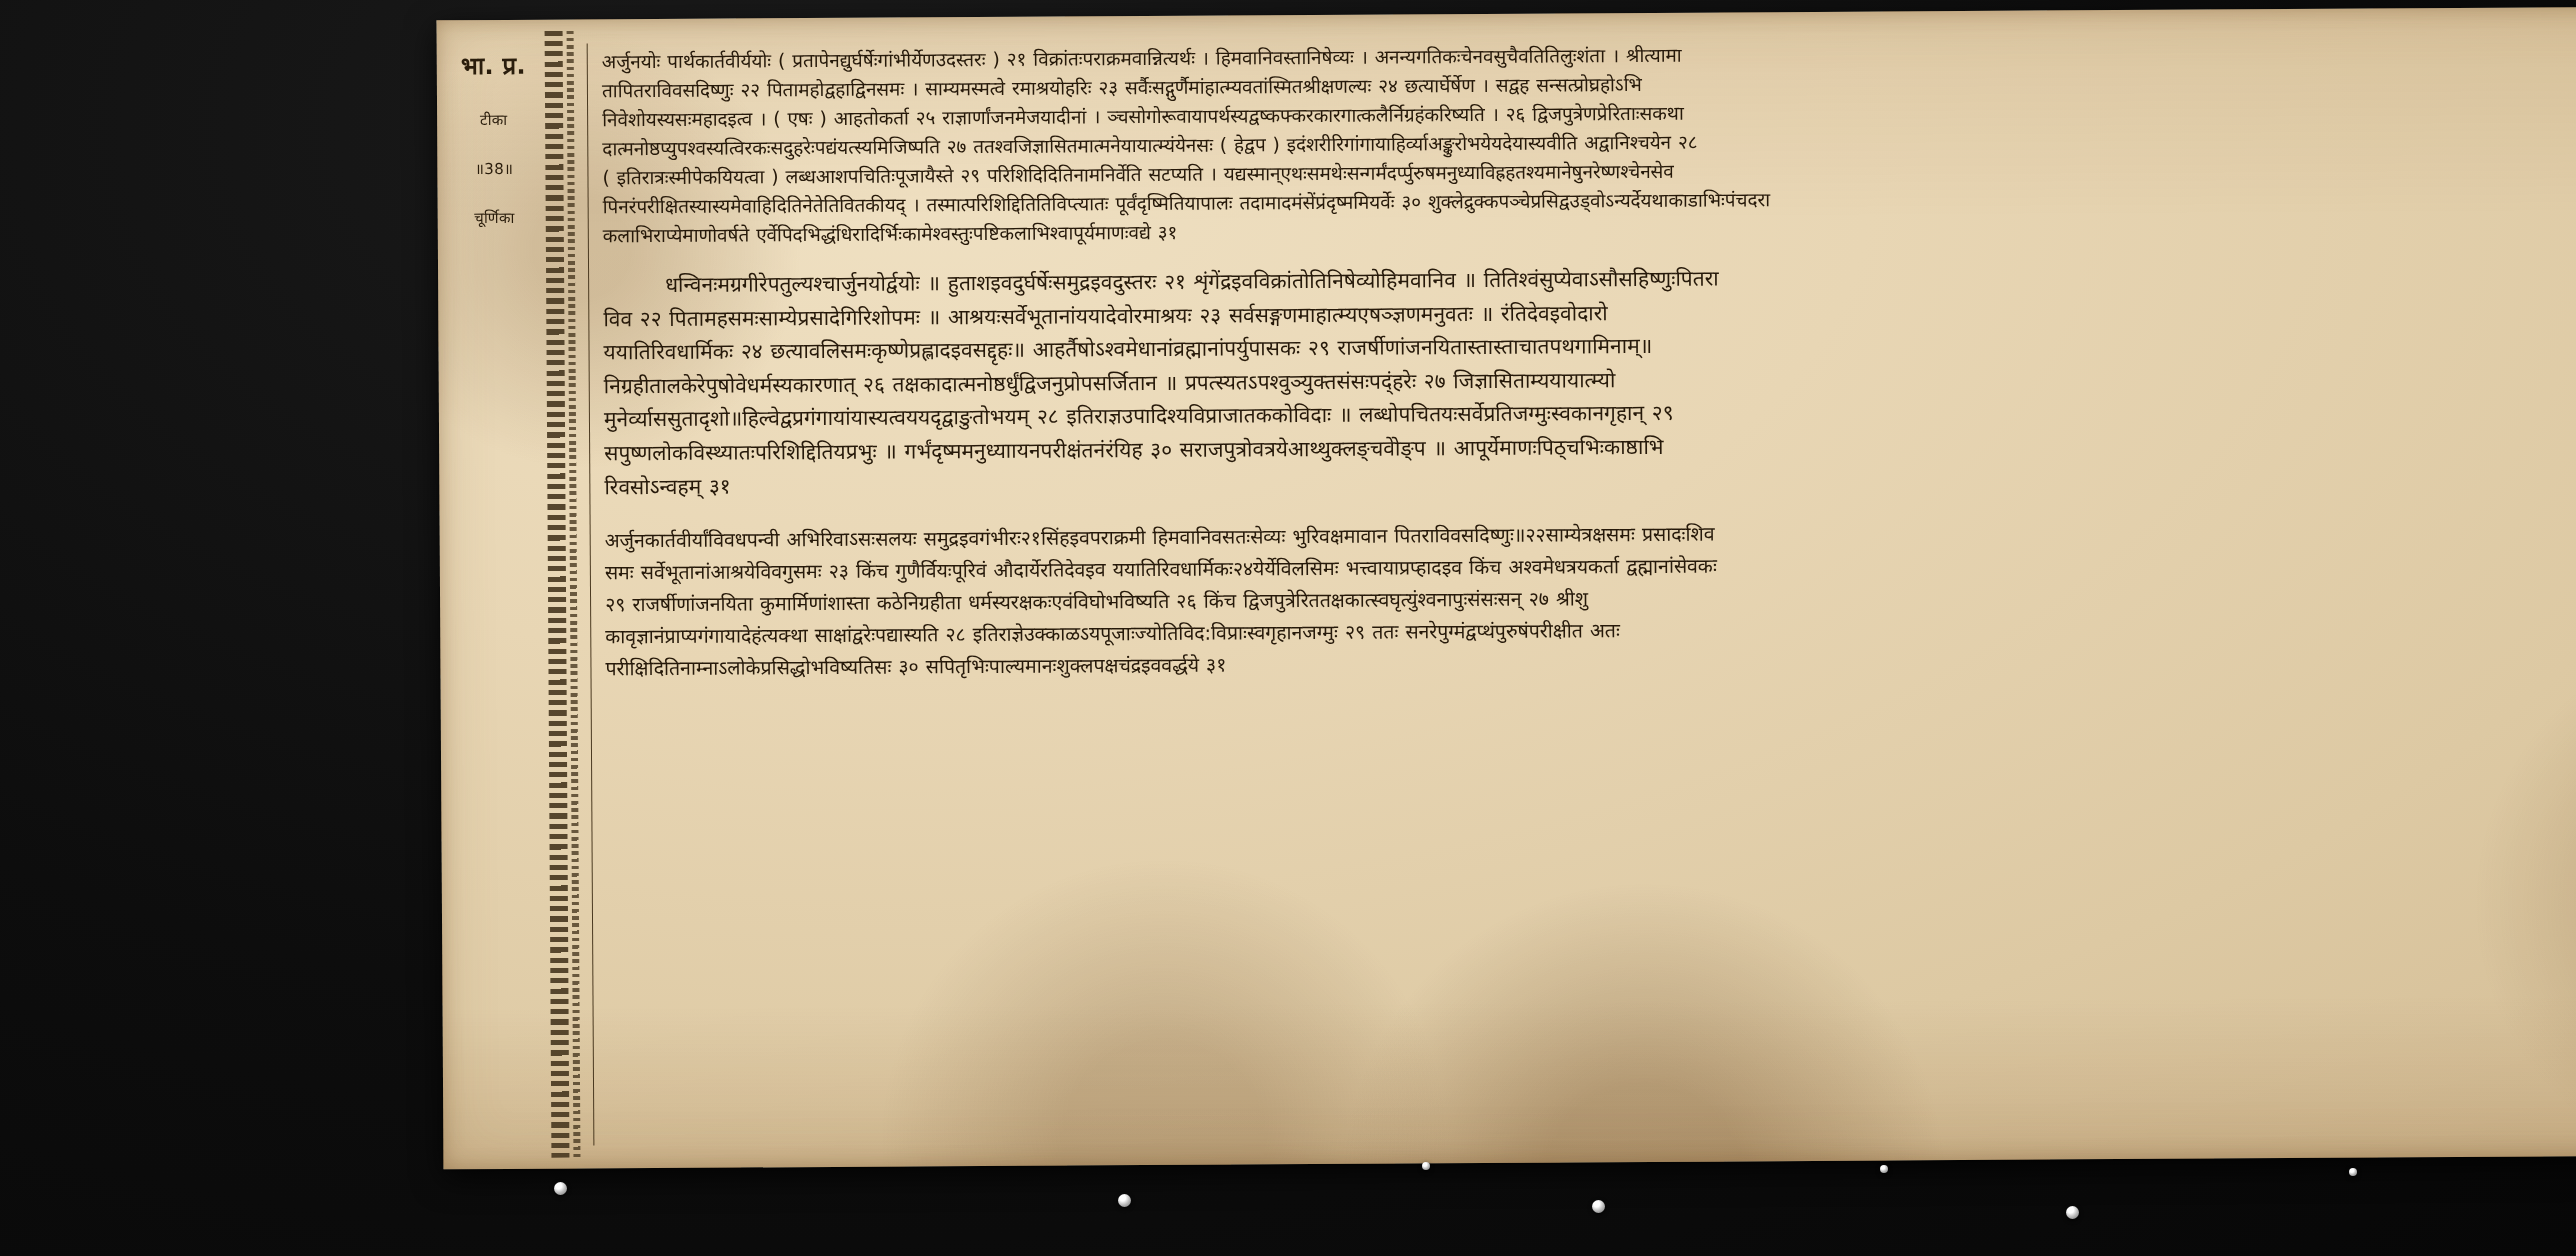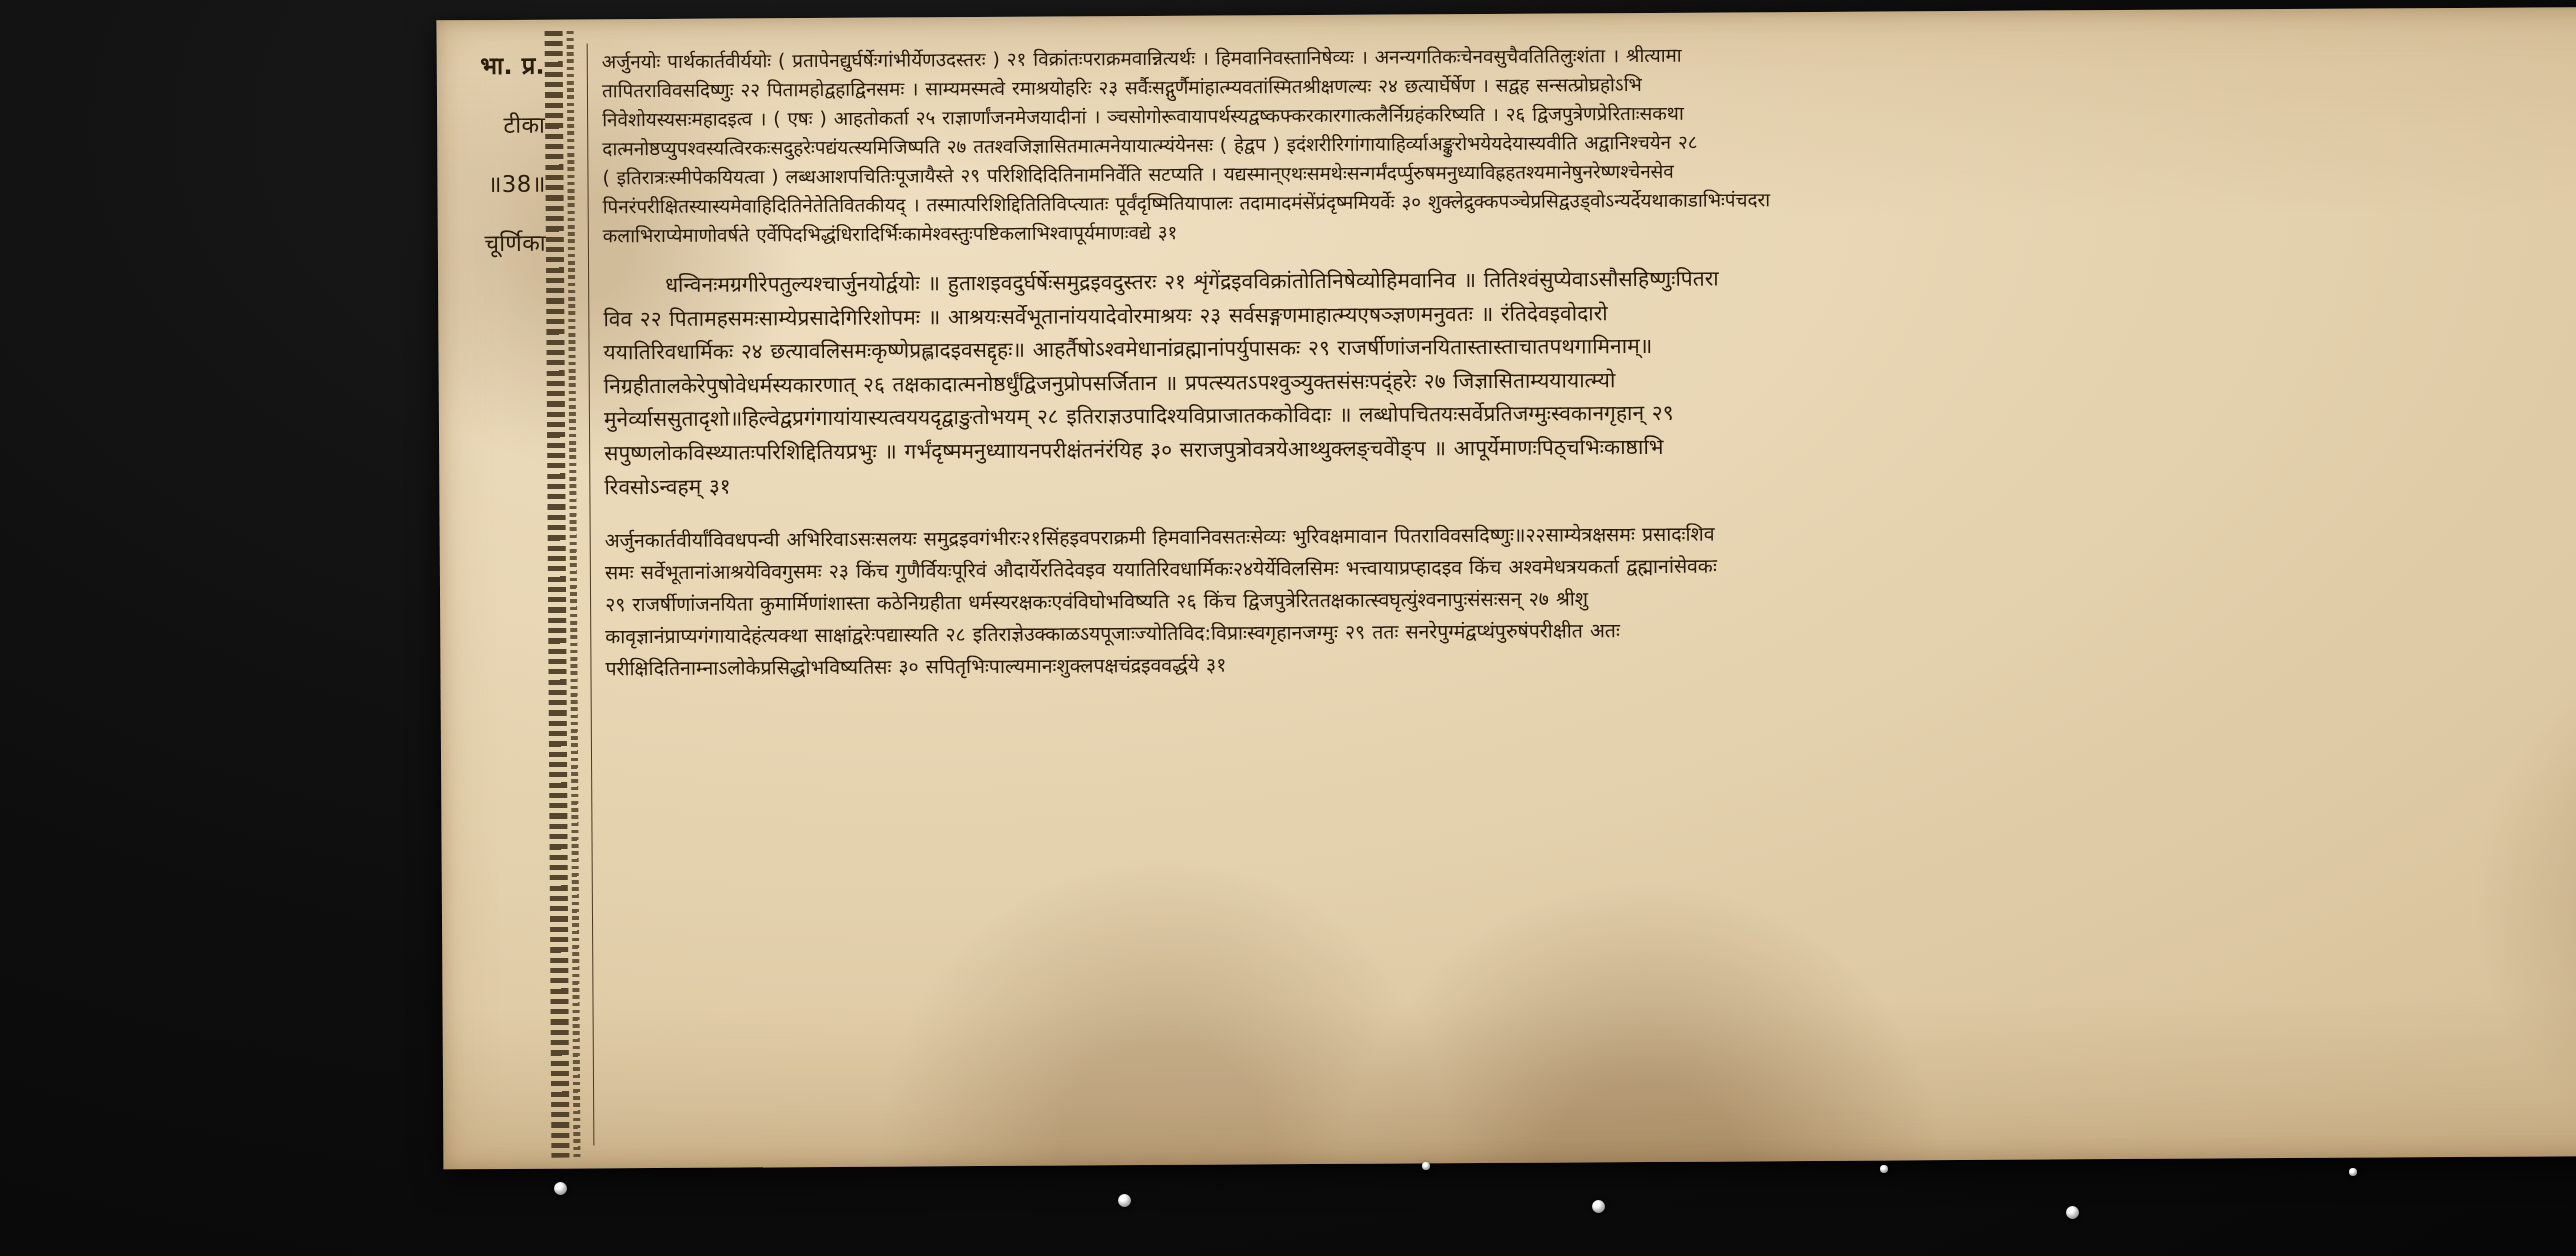--- a/index.html
+++ b/index.html
@@ -119,24 +119,23 @@
     color: #2a1d0c;
     font-family: "DejaVu Sans", sans-serif;
   }
   .margin-col.left  { left: 5.2px; }
 
   .margin-col .m {
     margin-bottom: 30px;
     font-size: 20.6px;
     line-height: 1.25;
     letter-spacing: 0.3px;
-    text-align: right;
   }
   .margin-col .m.big { font-size: 24px; font-weight: bold; }
-  .margin-col .m.small { font-size: 23px; }
+  .margin-col .m.small { font-size: 15px; }
 
   
   .body {
     position: absolute;
     left: 165px;
     right: 164px;
     top: 29px;
     bottom: 26px;
     color: #241808;
   }

